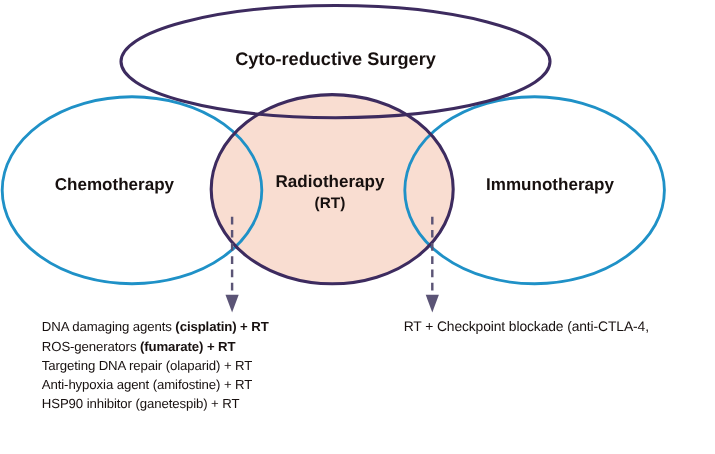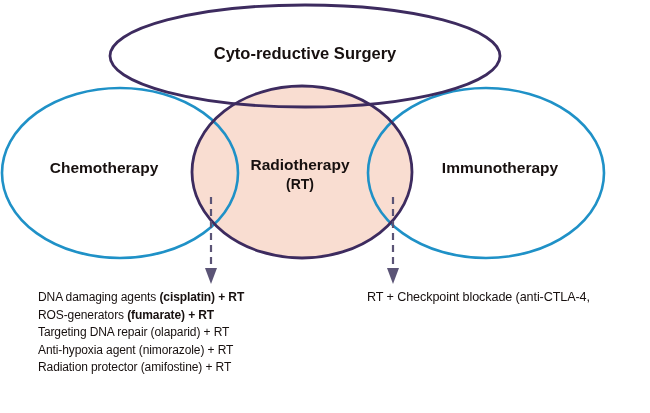--- a/index.html
+++ b/index.html
@@ -122,24 +122,24 @@
       <div class="caption-line">
         <span>DNA damaging agents </span><b>(cisplatin) + RT</b>
       </div>
       <div class="caption-line">
         <span>ROS-generators </span><b>(fumarate) + RT</b>
       </div>
       <div class="caption-line">
         <span>Targeting DNA repair (olaparid) + RT</span><b></b>
       </div>
       <div class="caption-line">
-        <span>Anti-hypoxia agent (nimorazole) + RT</span><b></b>
+        <span>Anti-hypoxia agent (amifostine) + RT</span><b></b>
       </div>
       <div class="caption-line">
-        <span>Radiation protector (amifostine) + RT</span><b></b>
+        <span>HSP90 inhibitor (ganetespib) + RT</span><b></b>
       </div>
     </div>
 
     <div id="caption-right" class="caption-col">
       <div class="caption-line">
         <span>RT + Checkpoint blockade (anti-CTLA-4,</span><b></b>
       </div>
     </div>
 
   </div>

